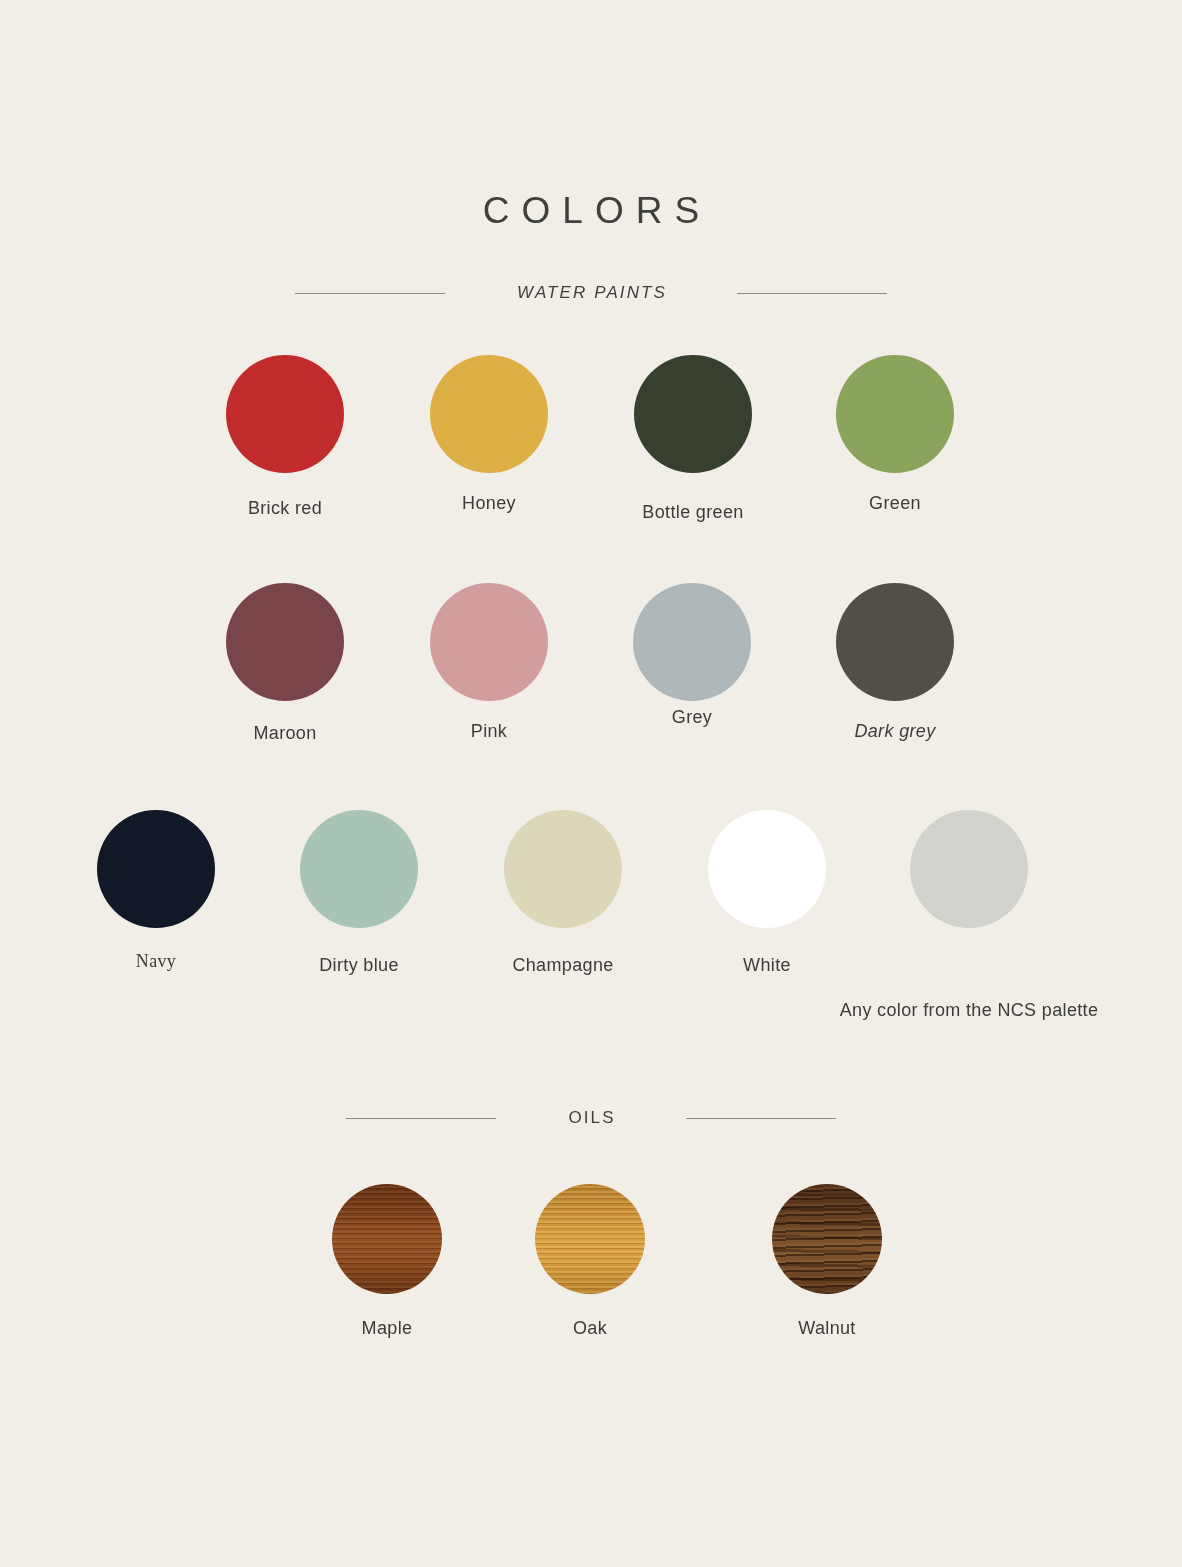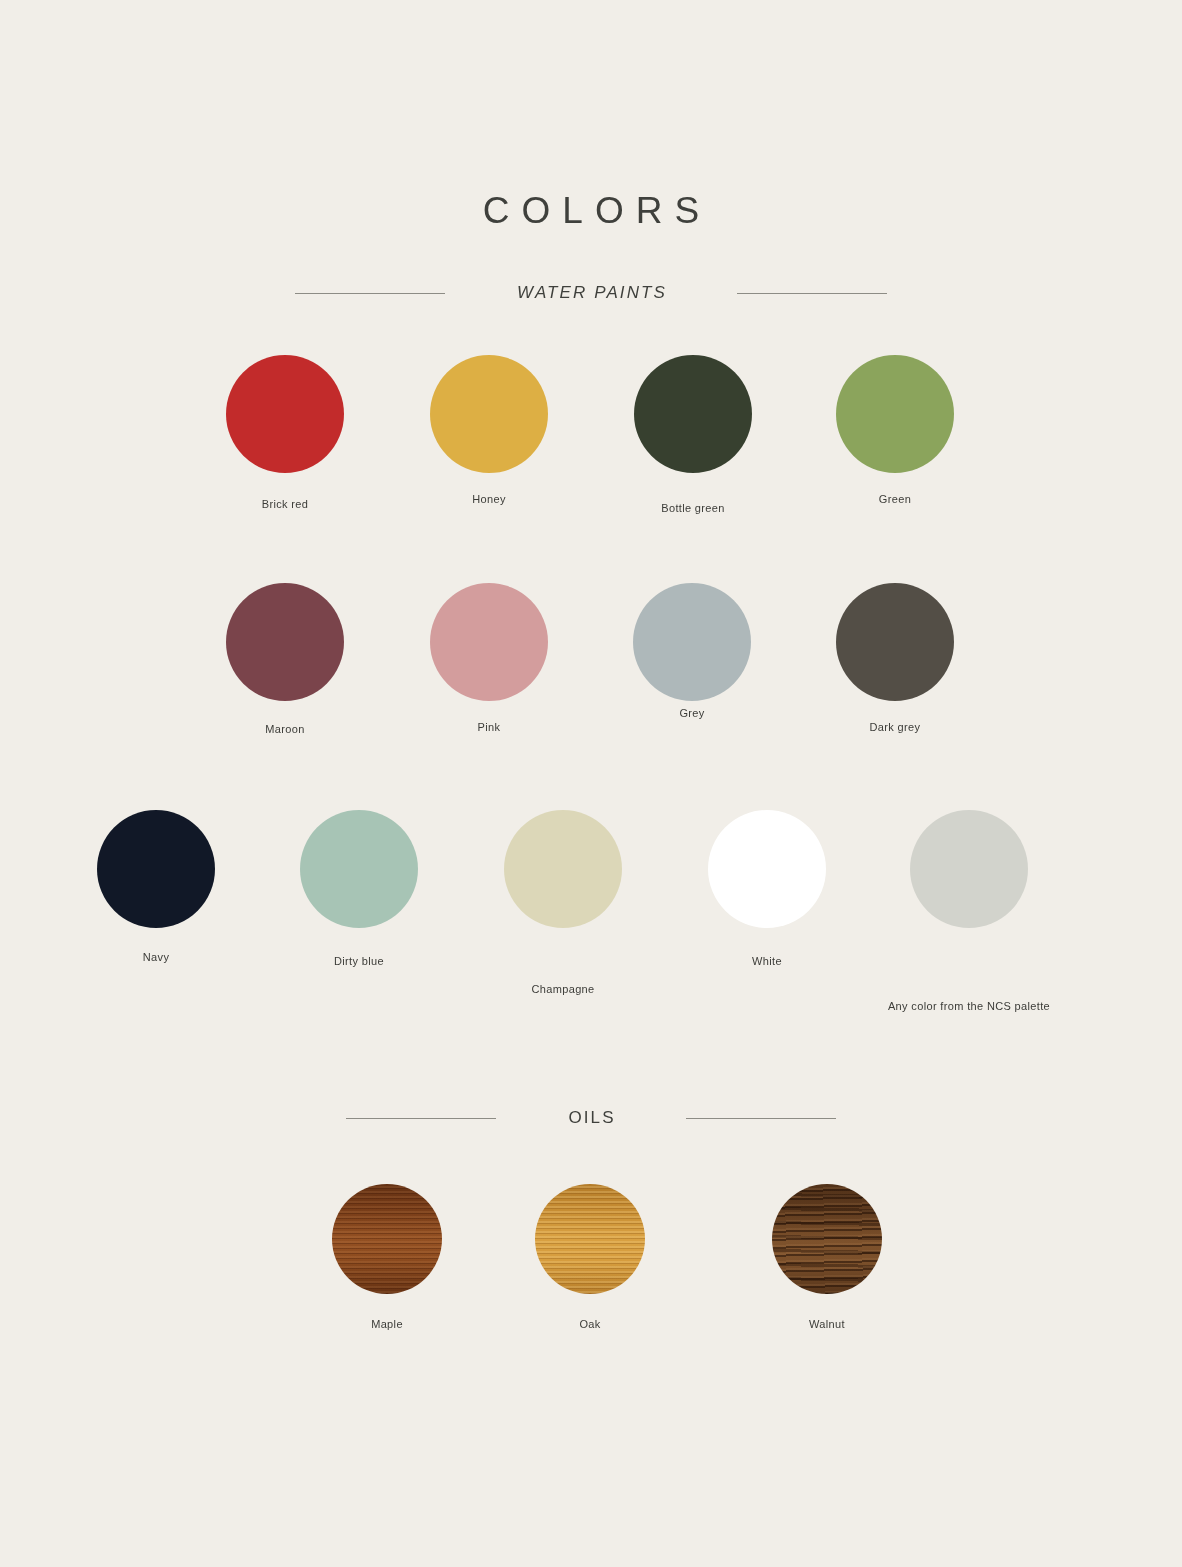--- a/index.html
+++ b/index.html
@@ -76,21 +76,21 @@
   }
   .swatch-disc {
     border-radius: 50%;
     display: block;
   }
   .swatch-label {
     position: absolute;
     left: 50%;
     transform: translateX(-50%);
     white-space: nowrap;
-    font-size: 11px;
+    font-size: 18px;
     letter-spacing: 0.35px;
     color: #3C3C38;
   }
 
   
   #row-water-1 { top: 355px; }
   #row-water-2 { top: 583px; }
   #row-water-3 { top: 810px; }
   #row-oils-1  { top: 1184px; }
 
@@ -139,35 +139,35 @@
       <div class="swatch" style="left: 430px; width: 118px;">
         <div class="swatch-disc" style="width: 118px; height: 118px; background: rgb(211, 157, 157);"></div>
         <div class="swatch-label" style="top: 138px;">Pink</div>
       </div>
       <div class="swatch" style="left: 633px; width: 118px;">
         <div class="swatch-disc" style="width: 118px; height: 118px; background: rgb(174, 184, 186);"></div>
         <div class="swatch-label" style="top: 124px;">Grey</div>
       </div>
       <div class="swatch" style="left: 836px; width: 118px;">
         <div class="swatch-disc" style="width: 118px; height: 118px; background: rgb(83, 78, 70);"></div>
-        <div class="swatch-label" style="top: 138px;">Dark grey</div>
+        <div class="swatch-label" style="top: 138px; font-style: italic;">Dark grey</div>
       </div>
     </div>
   <div class="swatch-row" id="row-water-3" style="height: 169px;">
       <div class="swatch" style="left: 97px; width: 118px;">
         <div class="swatch-disc" style="width: 118px; height: 118px; background: rgb(17, 24, 39);"></div>
-        <div class="swatch-label" style="top: 141px;">Navy</div>
+        <div class="swatch-label" style="top: 141px; font-family: Liberation Serif, serif;">Navy</div>
       </div>
       <div class="swatch" style="left: 300px; width: 118px;">
         <div class="swatch-disc" style="width: 118px; height: 118px; background: rgb(167, 196, 181);"></div>
         <div class="swatch-label" style="top: 145px;">Dirty blue</div>
       </div>
       <div class="swatch" style="left: 504px; width: 118px;">
         <div class="swatch-disc" style="width: 118px; height: 118px; background: rgb(220, 215, 184);"></div>
-        <div class="swatch-label" style="top: 145px; margin-top: 28px;">Champagne</div>
+        <div class="swatch-label" style="top: 145px;">Champagne</div>
       </div>
       <div class="swatch" style="left: 708px; width: 118px;">
         <div class="swatch-disc" style="width: 118px; height: 118px; background: rgb(255, 255, 255);"></div>
         <div class="swatch-label" style="top: 145px;">White</div>
       </div>
       <div class="swatch" style="left: 910px; width: 118px;">
         <div class="swatch-disc" style="width: 118px; height: 118px; background: rgb(210, 211, 204);"></div>
         <div class="swatch-label" style="top: 145px; margin-top: 45px;">Any color from the NCS palette</div>
       </div>
     </div>

